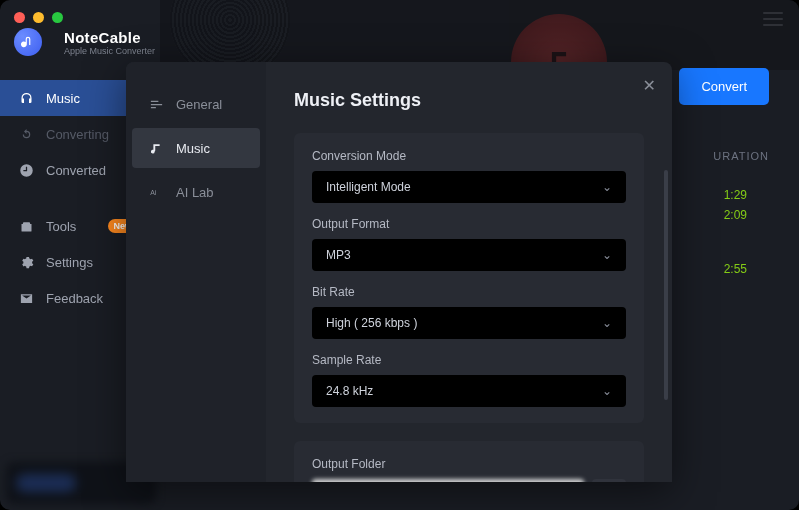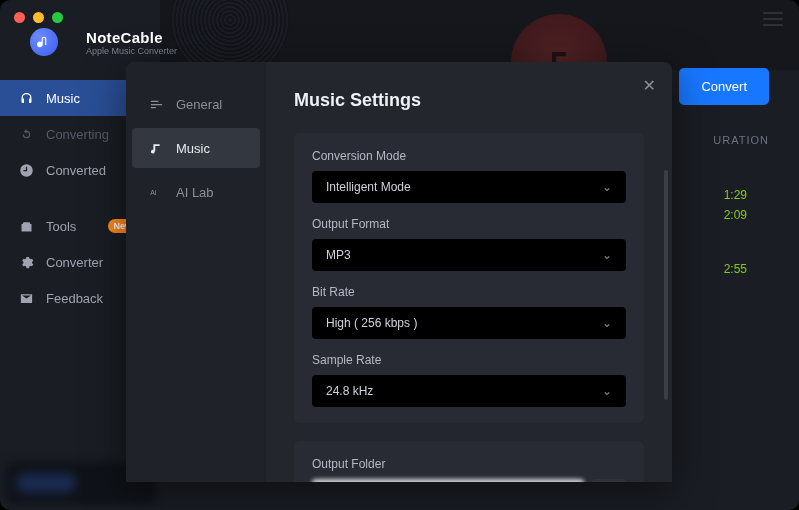--- a/index.html
+++ b/index.html
@@ -32,22 +32,22 @@
     top: 12px; right: 16px;
     width: 20px; height: 14px;
     display: flex; flex-direction: column; justify-content: space-between;
     opacity: 0.4;
   }
   .hamburger span { height: 2px; background: #8a8f99; border-radius: 1px; }
 
   
   .brand {
     position: absolute;
-    top: 28px; left: 30px;
-    display: flex; align-items: center; gap: 28px;
+    top: 28px; left: 14px;
+    display: flex; align-items: center; gap: 22px;
     color: #fff;
     justify-content: center;
   }
   .brand-icon {
     width: 28px; height: 28px; border-radius: 50%;
     background: radial-gradient(circle at 30% 30%, #6b8cff, #3d5ef0);
     display:flex;align-items:center;justify-content:center;
   }
   .brand-text .title { font-size: 15px; font-weight: 700; letter-spacing: .3px; }
   .brand-text .sub { font-size: 9px; color: #7d828e; }
@@ -77,21 +77,21 @@
   .nav-item.dim { color: #555a66; }
   .nav-item .icon { width: 16px; display:flex; align-items:center; justify-content:center; }
   .badge {
     position: absolute; right: -2px;
     background: #ff8a1f;
     color: #fff; font-size: 9px; font-weight: 700;
     padding: 2px 5px; border-radius: 8px 0 0 8px;
   }
   .sidebar .gap { height: 20px; }
   .bg-head-row {
-    position: absolute; top: 134px; right: 30px;
+    position: absolute; top: 150px; right: 30px;
     color: #6c7280; font-size: 11px; letter-spacing: 1px;
   }
   .bg-dur { position:absolute; right: 52px; color:#84cc16; font-size:12px; }
   .bg-dur.d1 { top: 188px; }
   .bg-dur.d2 { top: 208px; }
   .bg-dur.d3 { top: 262px; }
 
   .convert-btn {
     position: absolute;
     top: 68px; right: 30px;
@@ -306,21 +306,21 @@
       </span>
       <span>Tools</span>
       <span class="badge">New</span>
     </div>
     <div class="nav-item">
       <span class="icon">
         <svg width="15" height="15" viewBox="0 0 24 24">
             <path fill="currentColor" d="M12 8a4 4 0 1 0 4 4 4 4 0 0 0-4-4zm9 4a7.4 7.4 0 0 0-.1-1.2l2-1.6-2-3.4-2.4.9a7 7 0 0 0-2-1.2L16 3h-4l-.5 2.5a7 7 0 0 0-2 1.2l-2.4-.9-2 3.4 2 1.6A7.4 7.4 0 0 0 7 12a7.4 7.4 0 0 0 .1 1.2l-2 1.6 2 3.4 2.4-.9a7 7 0 0 0 2 1.2L12 21h4l.5-2.5a7 7 0 0 0 2-1.2l2.4.9 2-3.4-2-1.6A7.4 7.4 0 0 0 21 12z"></path>
           </svg>
       </span>
-      <span>Converter</span>
+      <span>Settings</span>
     </div>
     <div class="nav-item">
       <span class="icon">
         <svg width="15" height="15" viewBox="0 0 24 24">
             <path fill="currentColor" d="M3 5h18v14H3zM5 7l7 5 7-5"></path>
           </svg>
       </span>
       <span>Feedback</span>
     </div>
   </nav>

